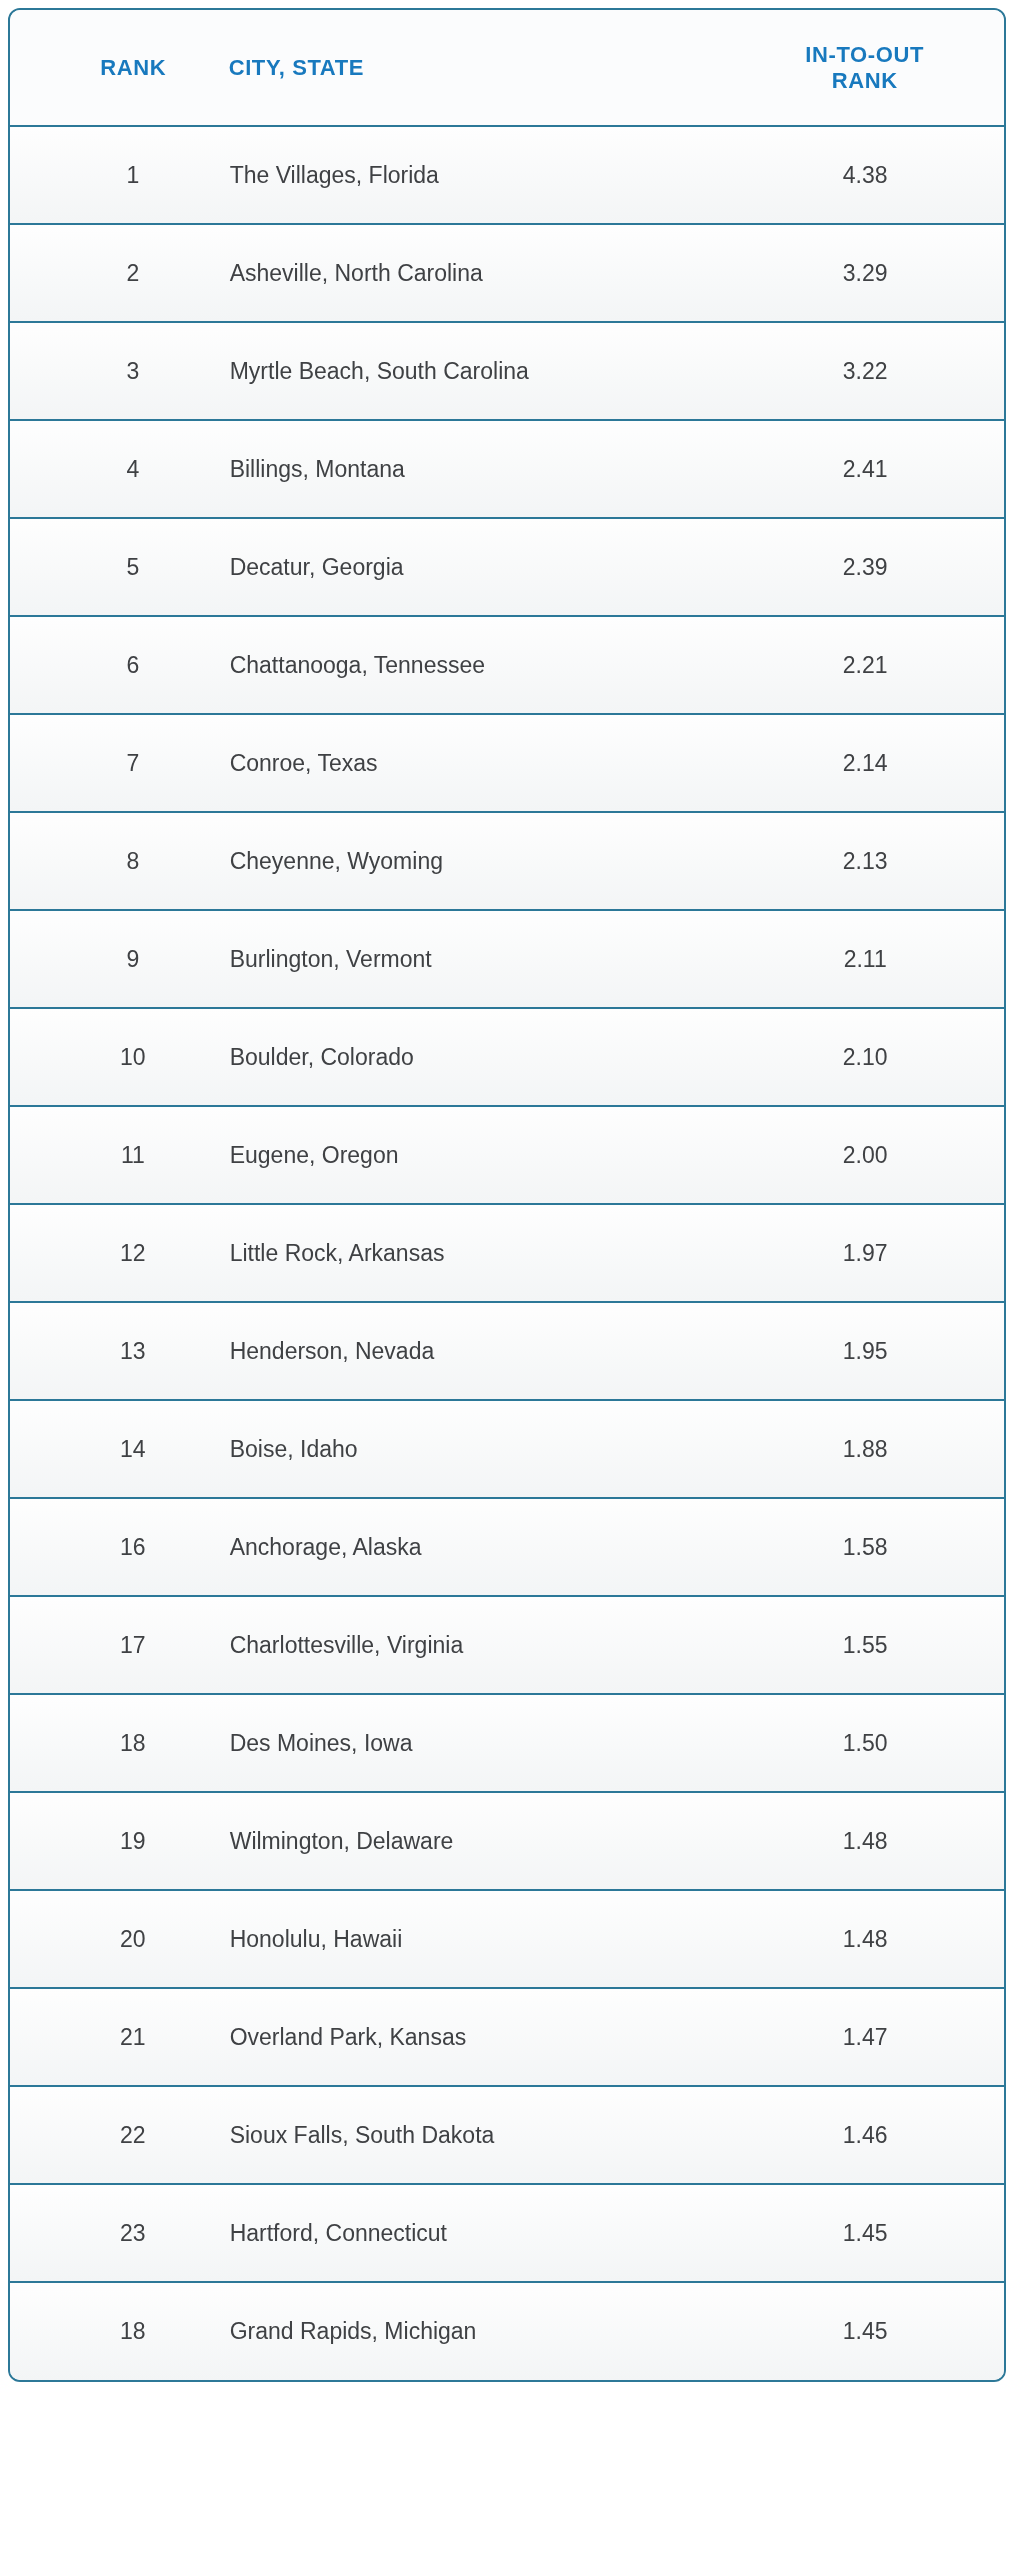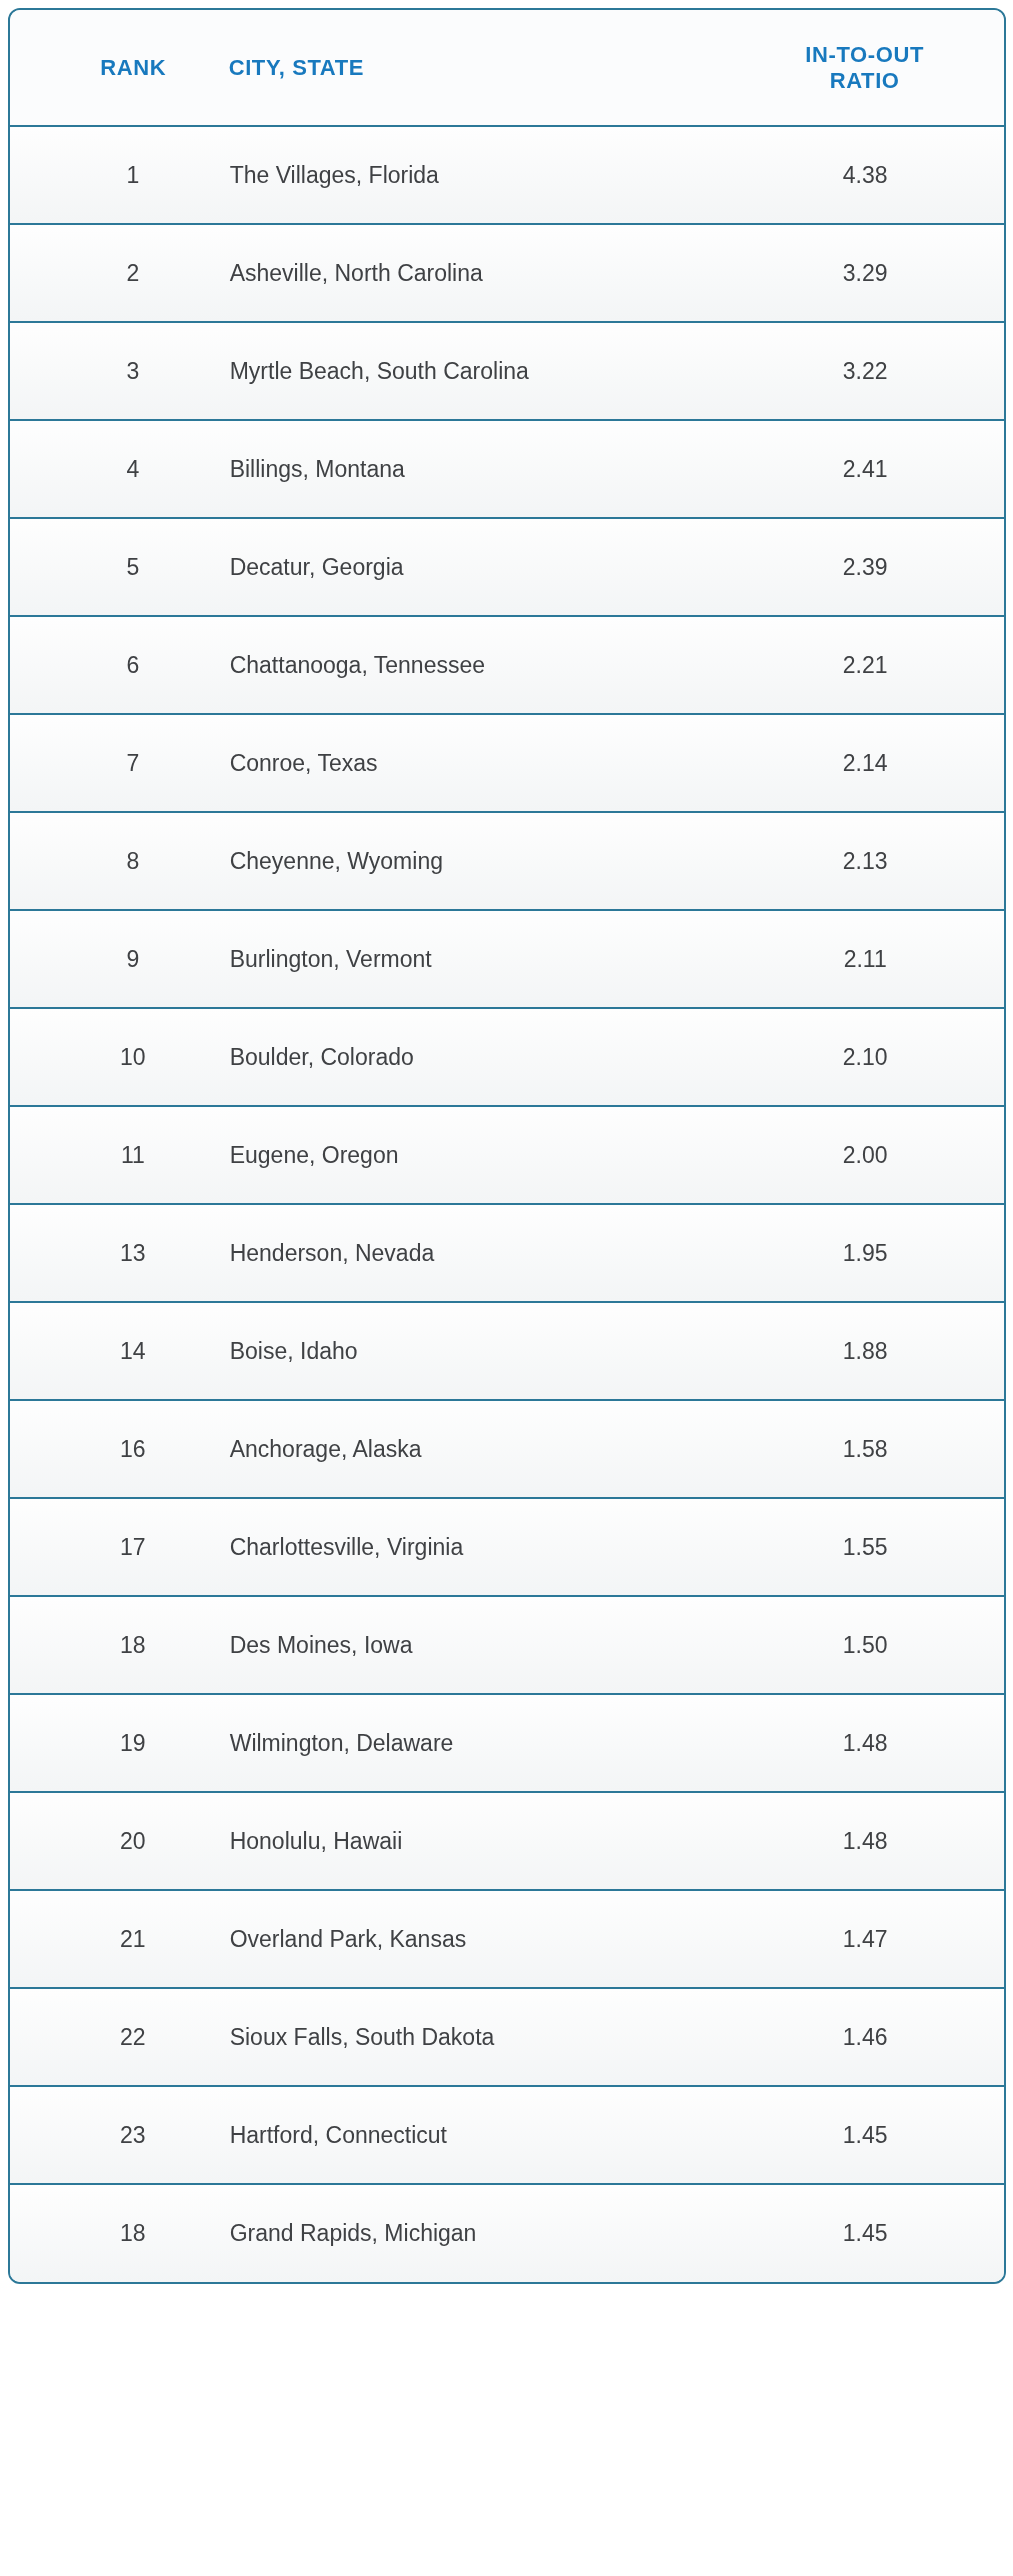--- a/index.html
+++ b/index.html
@@ -67,21 +67,21 @@
   <table>
     <colgroup>
       <col class="col-rank">
       <col class="col-city">
       <col class="col-ratio">
     </colgroup>
     <thead>
       <tr>
         <th class="rank">RANK</th>
         <th class="city">CITY, STATE</th>
-        <th class="ratio">IN-TO-OUT RATIO</th>
+        <th class="ratio">IN-TO-OUT RANK</th>
       </tr>
     </thead>
     <tbody id="table-body">
   <tr>
     <td class="rank">1</td>
     <td class="city">The Villages, Florida</td>
     <td class="ratio">4.38</td>
   </tr>
 
   <tr>
@@ -137,20 +137,25 @@
     <td class="city">Boulder, Colorado</td>
     <td class="ratio">2.10</td>
   </tr>
 
   <tr>
     <td class="rank">11</td>
     <td class="city">Eugene, Oregon</td>
     <td class="ratio">2.00</td>
   </tr>
 
+  <tr>
+    <td class="rank">12</td>
+    <td class="city">Little Rock, Arkansas</td>
+    <td class="ratio">1.97</td>
+  </tr>
 
   <tr>
     <td class="rank">13</td>
     <td class="city">Henderson, Nevada</td>
     <td class="ratio">1.95</td>
   </tr>
 
   <tr>
     <td class="rank">14</td>
     <td class="city">Boise, Idaho</td>

